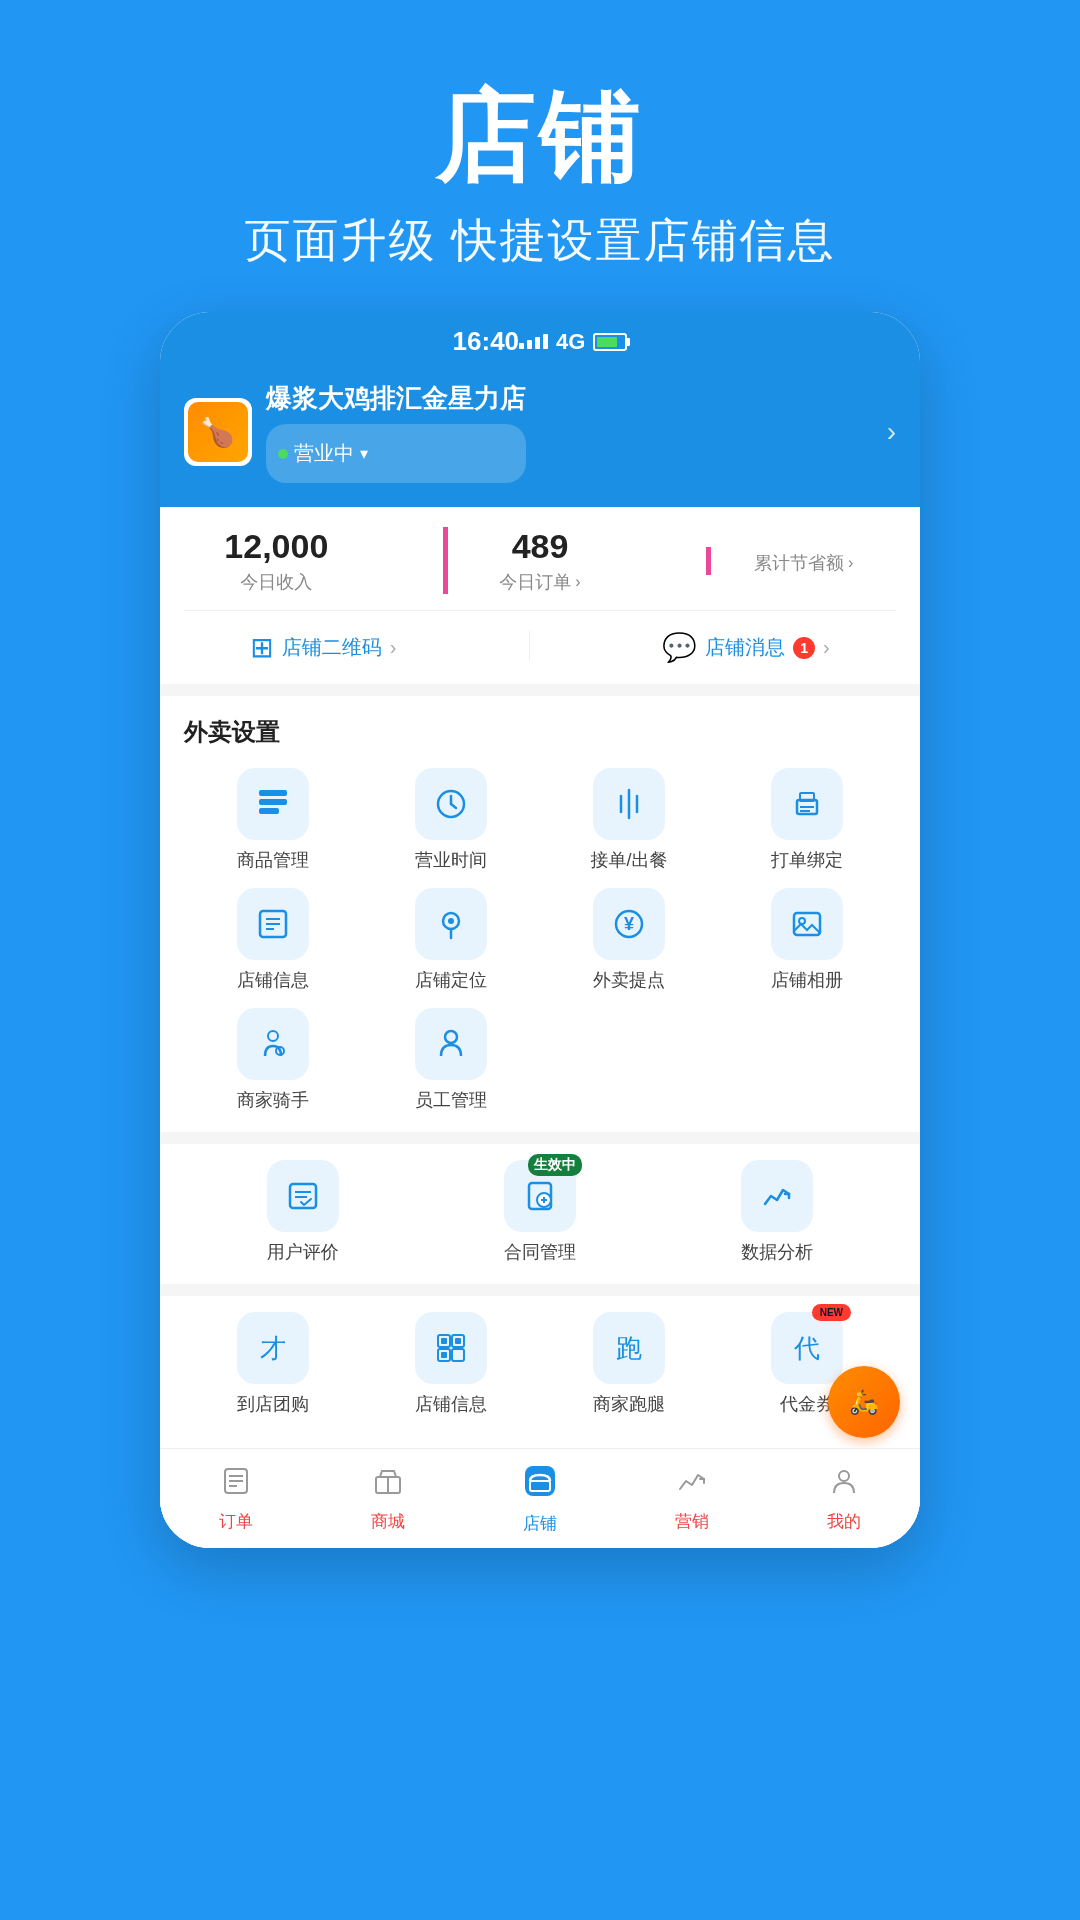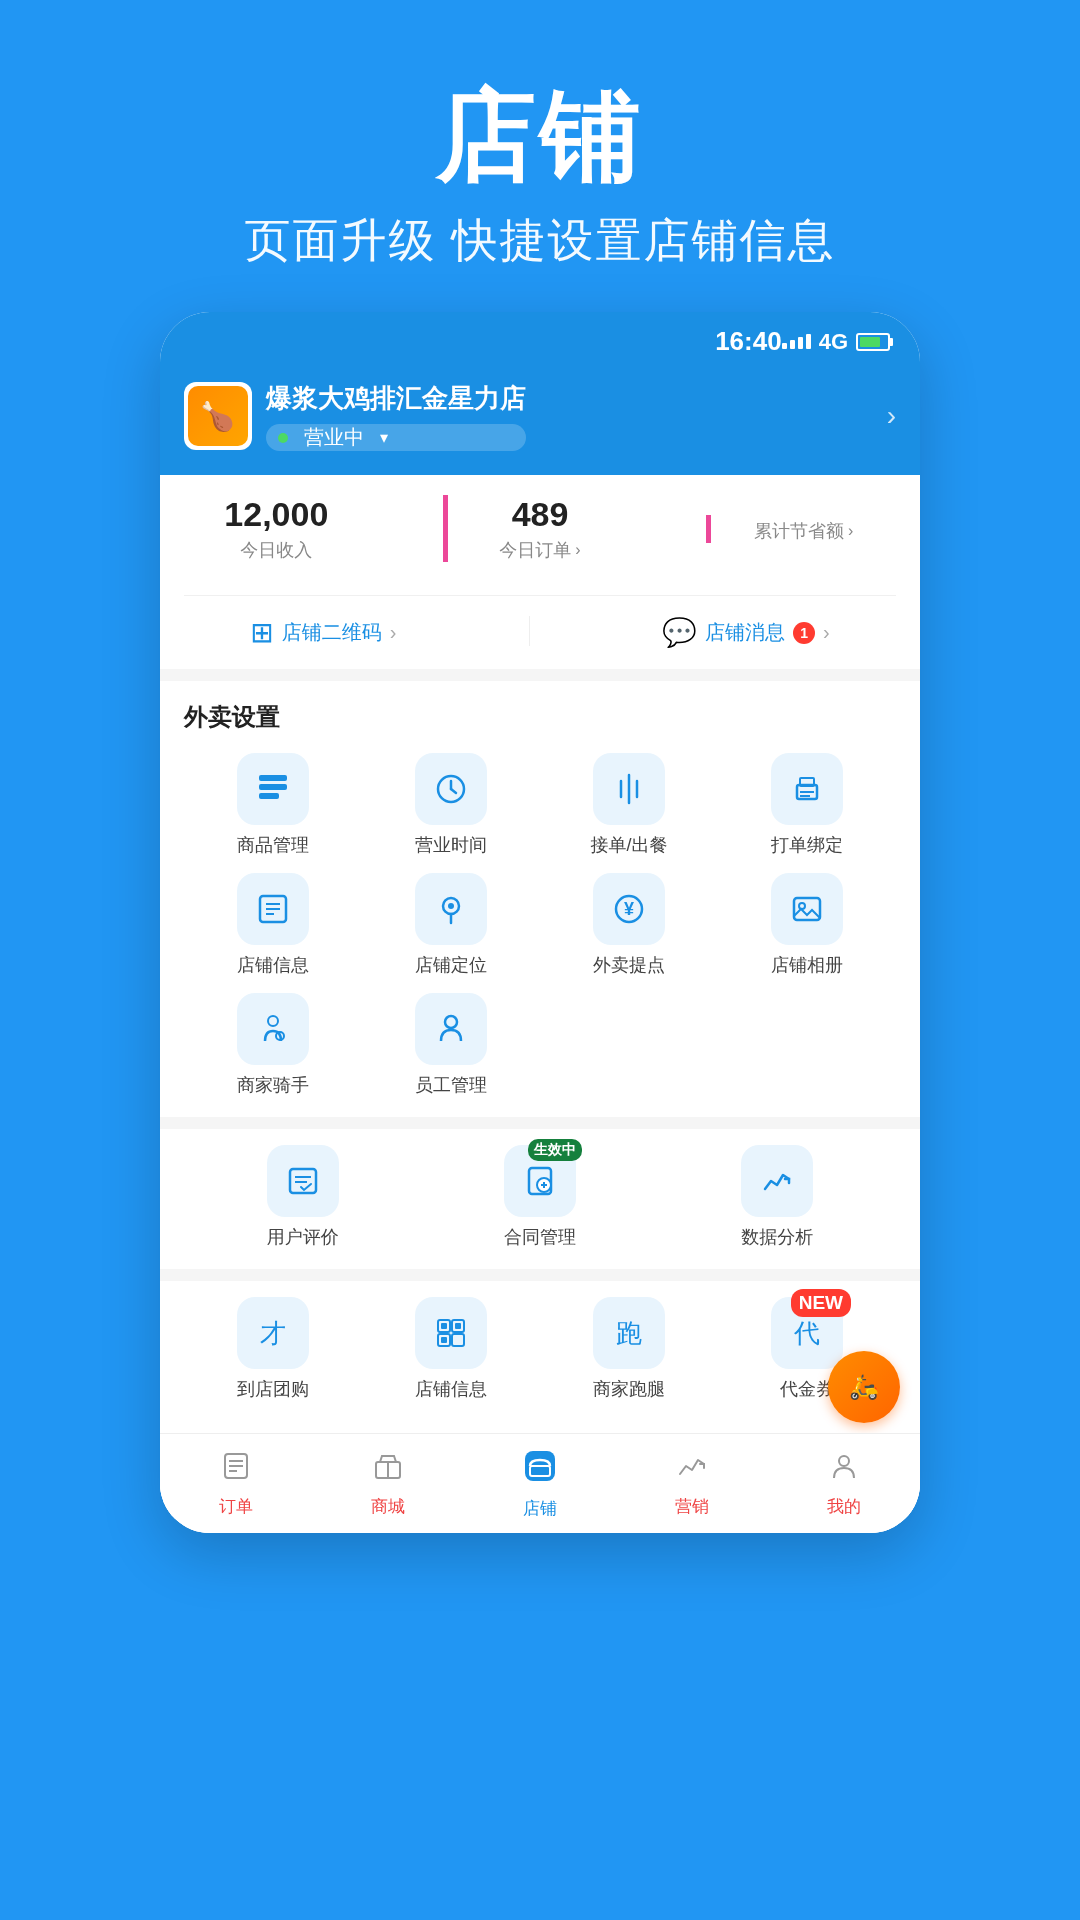--- a/index.html
+++ b/index.html
@@ -43,21 +43,21 @@
       overflow: hidden;
       box-shadow: 0 20px 60px rgba(0,0,0,0.2);
       position: relative;
     }
 
     
     .status-bar {
       background: #1a8fe3;
       padding: 14px 30px 8px;
       display: flex;
-      justify-content: flex-end;
+      justify-content: center;
       align-items: center;
     }
     .status-time {
       color: #fff;
       font-size: 26px;
       font-weight: 600;
     }
     .status-icons {
       display: flex;
       align-items: center;
@@ -154,42 +154,42 @@
     .store-name {
       font-size: 26px;
       font-weight: 600;
       color: #fff;
     }
     .store-status-badge {
       display: inline-flex;
       align-items: center;
       background: rgba(255,255,255,0.2);
       border-radius: 20px;
-      padding: 0 12px;
-      gap: 16px;
+      padding: 16px 12px;
+      gap: 6px;
       font-size: 20px;
       color: #fff;
       cursor: pointer;
     }
     .status-dot {
       width: 10px;
       height: 10px;
       background: #4cd964;
       border-radius: 50%;
       display: inline-block;
     }
     .chevron-right {
       color: rgba(255,255,255,0.8);
       font-size: 28px;
     }
     .stats-row {
       display: flex;
       justify-content: space-around;
       align-items: center;
-      padding-bottom: 33px;
+      padding-bottom: 16px;
       border-bottom: 1px solid #f0f0f0;
       gap: 44px;
     }
     .stat-item {
       text-align: center;
       flex: 1;
     }
     .stat-item + .stat-item {
       border-left: 5px solid #ec4899;
       margin-left: 30px;
@@ -302,24 +302,24 @@
       padding: 2px 6px;
       font-size: 14px;
       font-weight: 600;
       white-space: nowrap;
     }
     .badge-new {
       position: absolute;
       top: -8px;
       right: -8px;
       background: #ff3b30;
-      color: #ffffff;
+      color: #0f172a;
       border-radius: 12px;
       padding: 3px 8px;
-      font-size: 19px;
+      font-size: 10px;
       font-weight: 700;
     }
 
     
     .bottom-nav {
       position: absolute;
       bottom: 0;
       left: 0;
       right: 0;
       height: 100px;

